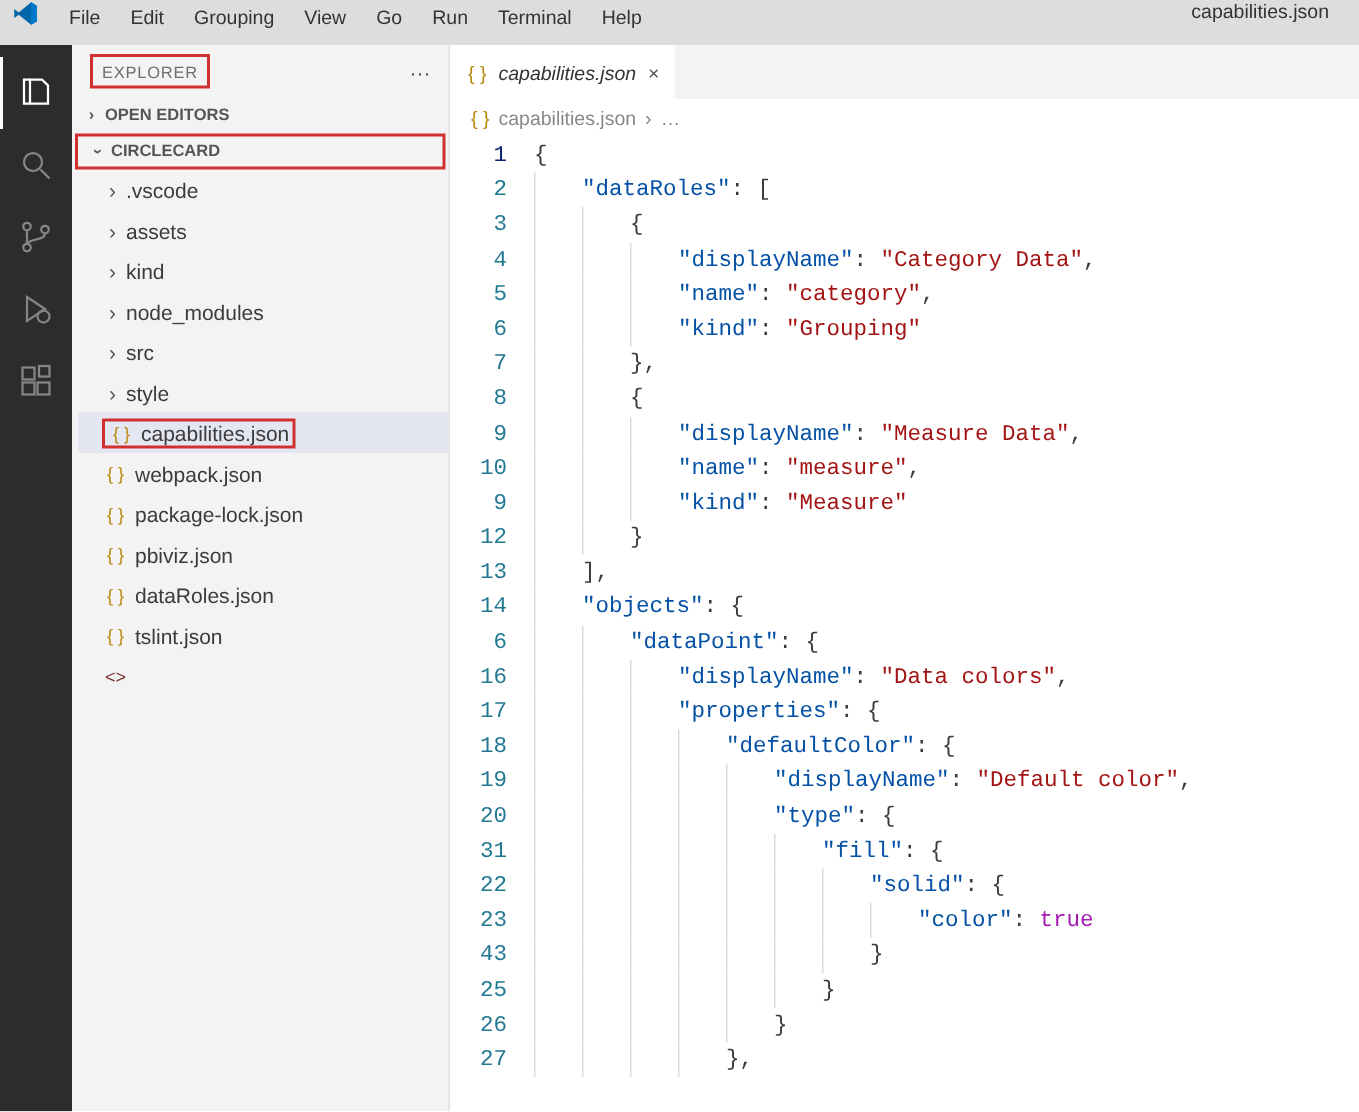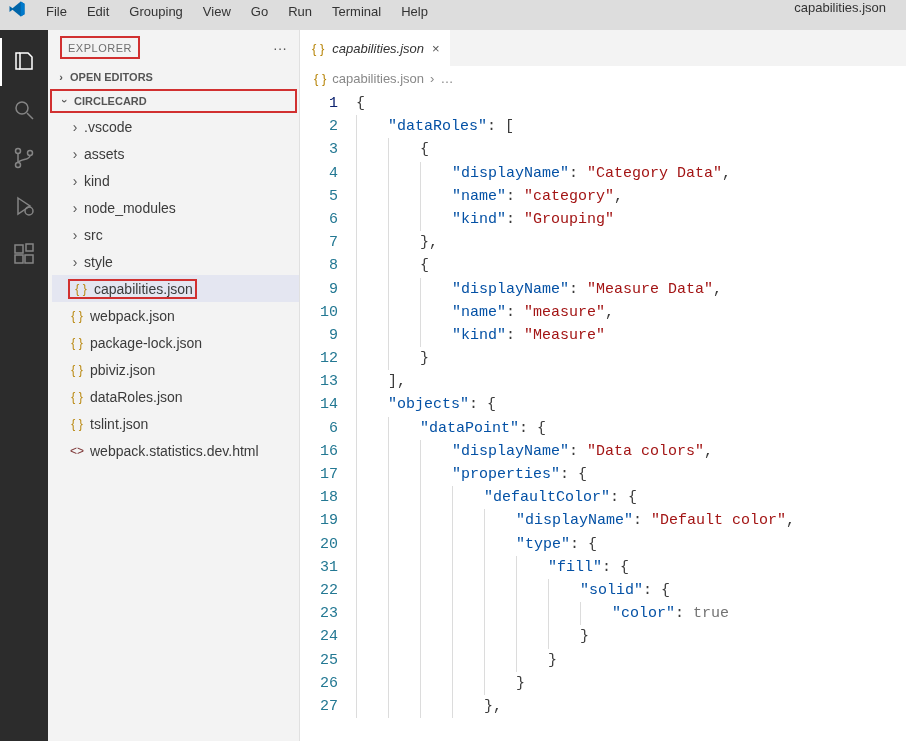--- a/index.html
+++ b/index.html
@@ -47,21 +47,21 @@
   .editor { flex: 1; display: flex; font-family: Consolas, "Courier New", monospace; font-size: 15px; line-height: 23.2px; overflow: hidden; }
   .gutter { width: 56px; text-align: right; color: #237893; padding-right: 18px; padding-top: 2px; }
   .gutter .ln { height: 23.2px; font-size: 15px; }
   .gutter .ln.active { color: #0b216f; }
   .code { flex: 1; padding-top: 2px; position: relative; white-space: pre; }
   .codeline { height: 23.2px; position: relative; }
   .indent-guide { display: inline-block; width: 32px; border-left: 1px solid #dcdcdc; height: 100%; vertical-align: top; }
   .p { color: #3b3b3b; } 
   .k { color: #0451a5; } 
   .s { color: #a31515; } 
-  .b { color: #737373; } 
+  .b { color: #a21caf; } 
 </style>
 </head>
 <body>
 
 <div class="menubar">
   <svg class="vscode-logo" viewBox="0 0 24 24">
       <path d="M17 2 L22 5 L22 19 L17 22 L6 13 L2 16 L2 8 L6 11 Z" fill="#0065a9"></path>
       <path d="M17 2 L22 5 L22 19 L17 22 Z" fill="#007acc"></path>
     </svg>
   <div id="menuitems" style="display: flex;">
@@ -177,21 +177,20 @@
         <div class="tree-item">
           <span class="ficon json">{ }</span>
           <span>dataRoles.json</span>
         </div>
         <div class="tree-item">
           <span class="ficon json">{ }</span>
           <span>tslint.json</span>
         </div>
         <div class="tree-item">
           <span class="ficon html">&lt;&gt;</span>
-          <span>webpack.statistics.dev.html</span>
         </div>
       </div>
   </div>
 
   <div class="editorcol">
     <div class="tabs">
       <div class="tab">
         <span class="ficon json">{ }</span>
         <span>capabilities.json</span>
         <span class="close">×</span>
@@ -221,21 +220,21 @@
           <div class="ln">14</div>
           <div class="ln">6</div>
           <div class="ln">16</div>
           <div class="ln">17</div>
           <div class="ln">18</div>
           <div class="ln">19</div>
           <div class="ln">20</div>
           <div class="ln">31</div>
           <div class="ln">22</div>
           <div class="ln">23</div>
-          <div class="ln">24</div>
+          <div class="ln">43</div>
           <div class="ln">25</div>
           <div class="ln">26</div>
           <div class="ln">27</div>
         </div>
       <div class="code" id="code"><div class="codeline"><span class="p">{</span></div><div class="codeline"><span class="indent-guide"></span><span class="k">"dataRoles"</span><span class="p">: [</span></div><div class="codeline"><span class="indent-guide"></span><span class="indent-guide"></span><span class="p">{</span></div><div class="codeline"><span class="indent-guide"></span><span class="indent-guide"></span><span class="indent-guide"></span><span class="k">"displayName"</span><span class="p">: </span><span class="s">"Category Data"</span><span class="p">,</span></div><div class="codeline"><span class="indent-guide"></span><span class="indent-guide"></span><span class="indent-guide"></span><span class="k">"name"</span><span class="p">: </span><span class="s">"category"</span><span class="p">,</span></div><div class="codeline"><span class="indent-guide"></span><span class="indent-guide"></span><span class="indent-guide"></span><span class="k">"kind"</span><span class="p">: </span><span class="s">"Grouping"</span></div><div class="codeline"><span class="indent-guide"></span><span class="indent-guide"></span><span class="p">},</span></div><div class="codeline"><span class="indent-guide"></span><span class="indent-guide"></span><span class="p">{</span></div><div class="codeline"><span class="indent-guide"></span><span class="indent-guide"></span><span class="indent-guide"></span><span class="k">"displayName"</span><span class="p">: </span><span class="s">"Measure Data"</span><span class="p">,</span></div><div class="codeline"><span class="indent-guide"></span><span class="indent-guide"></span><span class="indent-guide"></span><span class="k">"name"</span><span class="p">: </span><span class="s">"measure"</span><span class="p">,</span></div><div class="codeline"><span class="indent-guide"></span><span class="indent-guide"></span><span class="indent-guide"></span><span class="k">"kind"</span><span class="p">: </span><span class="s">"Measure"</span></div><div class="codeline"><span class="indent-guide"></span><span class="indent-guide"></span><span class="p">}</span></div><div class="codeline"><span class="indent-guide"></span><span class="p">],</span></div><div class="codeline"><span class="indent-guide"></span><span class="k">"objects"</span><span class="p">: {</span></div><div class="codeline"><span class="indent-guide"></span><span class="indent-guide"></span><span class="k">"dataPoint"</span><span class="p">: {</span></div><div class="codeline"><span class="indent-guide"></span><span class="indent-guide"></span><span class="indent-guide"></span><span class="k">"displayName"</span><span class="p">: </span><span class="s">"Data colors"</span><span class="p">,</span></div><div class="codeline"><span class="indent-guide"></span><span class="indent-guide"></span><span class="indent-guide"></span><span class="k">"properties"</span><span class="p">: {</span></div><div class="codeline"><span class="indent-guide"></span><span class="indent-guide"></span><span class="indent-guide"></span><span class="indent-guide"></span><span class="k">"defaultColor"</span><span class="p">: {</span></div><div class="codeline"><span class="indent-guide"></span><span class="indent-guide"></span><span class="indent-guide"></span><span class="indent-guide"></span><span class="indent-guide"></span><span class="k">"displayName"</span><span class="p">: </span><span class="s">"Default color"</span><span class="p">,</span></div><div class="codeline"><span class="indent-guide"></span><span class="indent-guide"></span><span class="indent-guide"></span><span class="indent-guide"></span><span class="indent-guide"></span><span class="k">"type"</span><span class="p">: {</span></div><div class="codeline"><span class="indent-guide"></span><span class="indent-guide"></span><span class="indent-guide"></span><span class="indent-guide"></span><span class="indent-guide"></span><span class="indent-guide"></span><span class="k">"fill"</span><span class="p">: {</span></div><div class="codeline"><span class="indent-guide"></span><span class="indent-guide"></span><span class="indent-guide"></span><span class="indent-guide"></span><span class="indent-guide"></span><span class="indent-guide"></span><span class="indent-guide"></span><span class="k">"solid"</span><span class="p">: {</span></div><div class="codeline"><span class="indent-guide"></span><span class="indent-guide"></span><span class="indent-guide"></span><span class="indent-guide"></span><span class="indent-guide"></span><span class="indent-guide"></span><span class="indent-guide"></span><span class="indent-guide"></span><span class="k">"color"</span><span class="p">: </span><span class="b">true</span></div><div class="codeline"><span class="indent-guide"></span><span class="indent-guide"></span><span class="indent-guide"></span><span class="indent-guide"></span><span class="indent-guide"></span><span class="indent-guide"></span><span class="indent-guide"></span><span class="p">}</span></div><div class="codeline"><span class="indent-guide"></span><span class="indent-guide"></span><span class="indent-guide"></span><span class="indent-guide"></span><span class="indent-guide"></span><span class="indent-guide"></span><span class="p">}</span></div><div class="codeline"><span class="indent-guide"></span><span class="indent-guide"></span><span class="indent-guide"></span><span class="indent-guide"></span><span class="indent-guide"></span><span class="p">}</span></div><div class="codeline"><span class="indent-guide"></span><span class="indent-guide"></span><span class="indent-guide"></span><span class="indent-guide"></span><span class="p">},</span></div></div>
     </div>
   </div>
 </div>
 
 </body></html>

